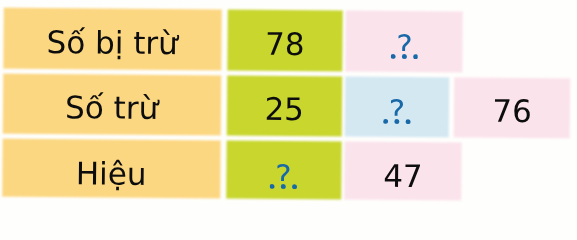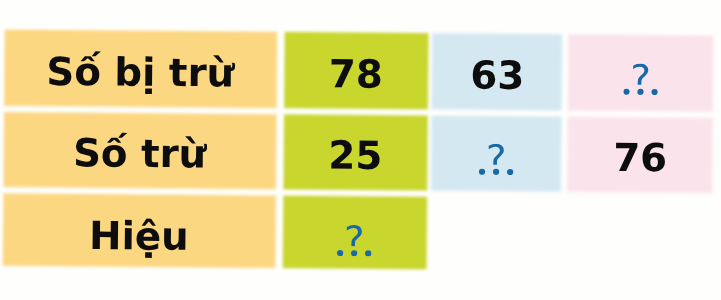--- a/index.html
+++ b/index.html
@@ -5,24 +5,23 @@
   html, body {
     margin: 0;
     padding: 0;
     width: 577px;
     height: 204px;
     background: #fefefc;
     overflow: hidden;
   }
   #stage {
     position: absolute;
-    left: 0; top: 16px;
+    left: 0; top: 0;
     width: 577px; height: 204px;
     filter: blur(0.62px);
-    font-weight: bold;
   }
   #table {
     position: absolute;
     left: 3.3px;
     top: 9.9px;
     width: 567.5px;
     height: 189.4px;
     transform: rotate(0.48deg);
     display: flex;
     flex-direction: column;
@@ -81,23 +80,20 @@
 <div id="stage">
 <div id="table">
 
   <div class="row">
     <div class="cell c-label">
       <span class="txt">Số bị trừ</span>
     </div>
     <div class="cell c-a">
       <span class="txt">78</span>
     </div>
-    <div class="cell c-b">
-      <span class="txt">63</span>
-    </div>
     <div class="cell c-c">
       <span class="qmark"><svg width="27.4" height="25.2" viewBox="0 0 27.4 25.2" aria-hidden="true">
               <g transform="translate(7.65,0)">
                 <path d="M6.68 16.94H3.78V14.61Q3.78 13.08 4.21 12.09Q4.63 11.11 5.99 9.81L7.36 8.46Q8.22 7.66 8.61 6.95Q8.99 6.24 8.99 5.49Q8.99 4.15 8.00 3.31Q7.01 2.48 5.37 2.48Q4.18 2.48 2.82 3.01Q1.47 3.54 0.00 4.56V1.71Q1.42 0.85 2.88 0.42Q4.34 0.00 5.90 0.00Q8.69 0.00 10.38 1.47Q12.06 2.94 12.06 5.34Q12.06 6.49 11.52 7.53Q10.97 8.57 9.61 9.87L8.28 11.17Q7.57 11.88 7.27 12.28Q6.98 12.68 6.86 13.06Q6.77 13.38 6.72 13.83Q6.68 14.29 6.68 15.08Z" fill="#1869A8"></path>
               </g>
               <circle cx="2.45" cy="22.65" r="2.5" fill="#1869A8"></circle>
               <circle cx="13.7" cy="22.65" r="2.5" fill="#1869A8"></circle>
               <circle cx="24.95" cy="22.65" r="2.5" fill="#1869A8"></circle>
             </svg></span>
     </div>
@@ -132,16 +128,19 @@
     <div class="cell c-a">
       <span class="qmark"><svg width="27.4" height="25.2" viewBox="0 0 27.4 25.2" aria-hidden="true">
               <g transform="translate(7.65,0)">
                 <path d="M6.68 16.94H3.78V14.61Q3.78 13.08 4.21 12.09Q4.63 11.11 5.99 9.81L7.36 8.46Q8.22 7.66 8.61 6.95Q8.99 6.24 8.99 5.49Q8.99 4.15 8.00 3.31Q7.01 2.48 5.37 2.48Q4.18 2.48 2.82 3.01Q1.47 3.54 0.00 4.56V1.71Q1.42 0.85 2.88 0.42Q4.34 0.00 5.90 0.00Q8.69 0.00 10.38 1.47Q12.06 2.94 12.06 5.34Q12.06 6.49 11.52 7.53Q10.97 8.57 9.61 9.87L8.28 11.17Q7.57 11.88 7.27 12.28Q6.98 12.68 6.86 13.06Q6.77 13.38 6.72 13.83Q6.68 14.29 6.68 15.08Z" fill="#1869A8"></path>
               </g>
               <circle cx="2.45" cy="22.65" r="2.5" fill="#1869A8"></circle>
               <circle cx="13.7" cy="22.65" r="2.5" fill="#1869A8"></circle>
               <circle cx="24.95" cy="22.65" r="2.5" fill="#1869A8"></circle>
             </svg></span>
     </div>
+    <div class="cell c-c">
+      <span class="txt">47</span>
+    </div>
   </div>
 
 </div>
 </div>
 
 </body></html>

